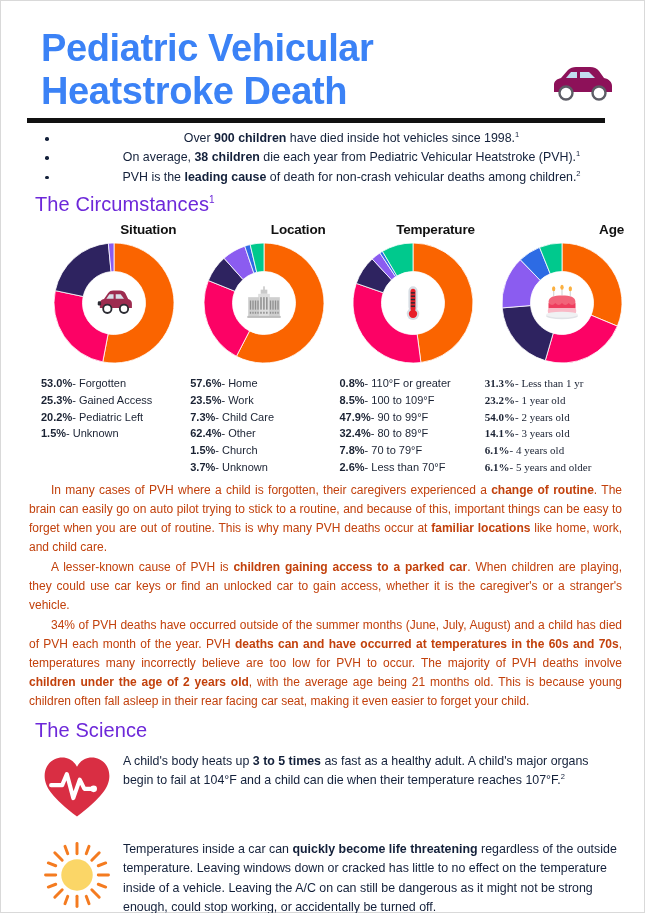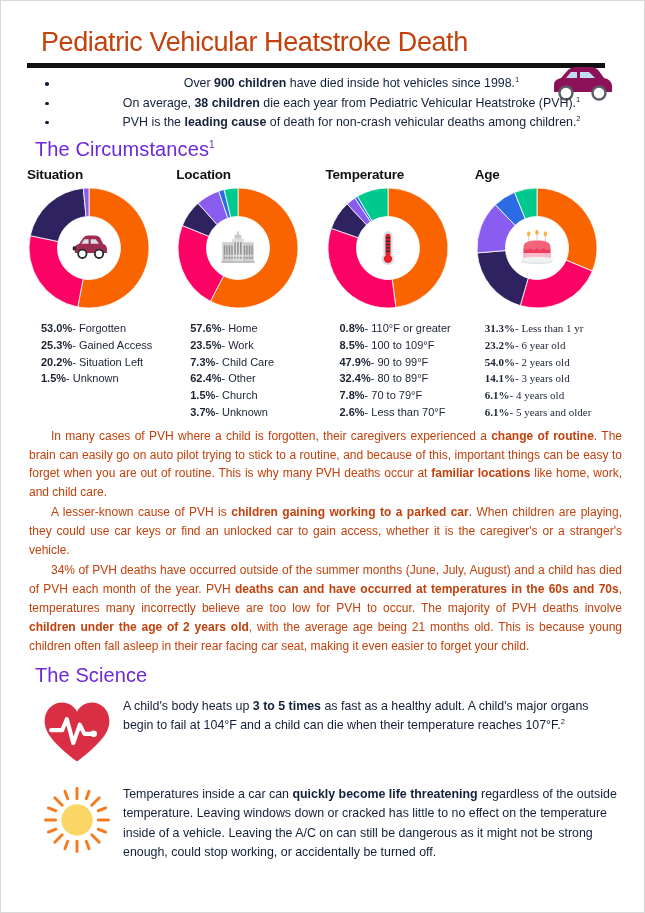--- a/index.html
+++ b/index.html
@@ -14,23 +14,23 @@
     position: relative;
     width: 645px; height: 913px;
     background: #fff;
     border: 1px solid #d9d9d9;
     padding: 0;
   }
 
   
   .header { position: relative; padding: 26px 28px 0 40px; }
   .title {
-    color: #c2410c;
-    font-weight: 400;
-    font-size: 27px;
+    color: #3b82f6;
+    font-weight: 700;
+    font-size: 38px;
     line-height: 1.12;
     letter-spacing: -0.4px;
     font-family: "Liberation Sans", sans-serif;
     max-width: 470px;
   }
   .car-badge {
     position: absolute; right: 28px; top: 58px;
     width: 72px; height: 46px;
   }
   .rule {
@@ -69,21 +69,21 @@
     margin: 6px 0 2px 34px;
   }
   .sec-head sup { font-size: 10px; }
 
   
   .charts {
     display: flex;
     justify-content: space-between;
     padding: 4px 20px 0 26px;
   }
-  .chart-col { width: 152px; display: flex; flex-direction: column; align-items: flex-start; }
+  .chart-col { width: 152px; display: flex; flex-direction: column; align-items: flex-end; }
   .chart-title {
     font-size: 13.5px; font-weight: 700; color: #111;
     margin-bottom: 4px; letter-spacing: -0.2px;
   }
   .donut-wrap { position: relative; width: 124px; height: 124px; }
   .donut-wrap svg { display:block; width:124px; height:124px; }
   .donut-center {
     position: absolute; left: 50%; top: 50%;
     transform: translate(-50%, -50%);
     width: 62px; height: 62px; border-radius: 50%;
@@ -175,21 +175,21 @@
               <path d="M26 13.5 L32 13.5 L36 19 L26 19 Z" fill="#d8dfe8"></path>
               <rect x="4.5" y="22" width="4" height="5" rx="1.6" fill="#2b2b33"></rect>
               <circle cx="16" cy="31" r="5" fill="#fff" stroke="#2b2b33" stroke-width="2.2"></circle>
               <circle cx="36" cy="31" r="5" fill="#fff" stroke="#2b2b33" stroke-width="2.2"></circle>
             </svg>
           </div>
         </div>
         <div class="legend">
           <div><span class="pct">53.0%</span><span>- Forgotten</span></div>
           <div><span class="pct">25.3%</span><span>- Gained Access</span></div>
-          <div><span class="pct">20.2%</span><span>- Situation Left</span></div>
+          <div><span class="pct">20.2%</span><span>- Pediatric Left</span></div>
           <div><span class="pct">1.5%</span><span>- Unknown</span></div>
         </div>
       </div>
       <div class="chart-col col-location">
         <div class="chart-title">Location</div>
         <div class="donut-wrap">
           <svg viewBox="0 0 124 124">
             <path d="M 62.00000000000001 2 A 60 60 0 1 1 34.425208362710706 115.28818692881266 L 47.52323439042312 89.97629813762664 A 31.5 31.5 0 1 0 62 30.5 Z" fill="#FA6400" stroke="#ffffff" stroke-width="0.8"></path>
             <path d="M 34.425208362710706 115.28818692881266 A 60 60 0 0 1 6.353290799920323 39.56244765573197 L 32.78547766995817 50.220285019259286 A 31.5 31.5 0 0 0 47.52323439042312 89.97629813762664 Z" fill="#FC0265" stroke="#ffffff" stroke-width="0.8"></path>
             <path d="M 6.353290799920323 39.56244765573197 A 60 60 0 0 1 22.0392879539449 17.24353127454907 L 41.02062617582107 38.50285391913826 A 31.5 31.5 0 0 0 32.78547766995817 50.220285019259286 Z" fill="#2E2360" stroke="#ffffff" stroke-width="0.8"></path>
@@ -303,32 +303,32 @@
               <path d="M8 22 C8 17 14 15 24 15 C34 15 40 17 40 22 L40 30 L8 30 Z" fill="#f2647a"></path>
               <path d="M8 24 q4 5 8 0 q4 5 8 0 q4 5 8 0 q4 5 8 0 L40 31 L8 31 Z" fill="#ee3d5e"></path>
               <rect x="7" y="30" width="34" height="7" rx="2.5" fill="#f9b9c6"></rect>
               <ellipse cx="24" cy="39.5" rx="19" ry="4" fill="#e0e2e6"></ellipse>
               <ellipse cx="24" cy="38" rx="19" ry="3.5" fill="#f0f1f3"></ellipse>
             </svg>
           </div>
         </div>
         <div class="legend">
           <div><span class="pct">31.3%</span><span>- Less than 1 yr</span></div>
-          <div><span class="pct">23.2%</span><span>- 6 year old</span></div>
+          <div><span class="pct">23.2%</span><span>- 1 year old</span></div>
           <div><span class="pct">54.0%</span><span>- 2 years old</span></div>
           <div><span class="pct">14.1%</span><span>- 3 years old</span></div>
           <div><span class="pct">6.1%</span><span>- 4 years old</span></div>
           <div><span class="pct">6.1%</span><span>- 5 years and older</span></div>
         </div>
       </div>
     </div>
 
   <div class="body-text" id="body-text">
       <p>In many cases of PVH where a child is forgotten, their caregivers experienced a <b>change of routine</b>. The brain can easily go on auto pilot trying to stick to a routine, and because of this, important things can be easy to forget when you are out of routine. This is why many PVH deaths occur at <b>familiar locations</b> like home, work, and child care.</p>
-      <p>A lesser-known cause of PVH is <b>children gaining working to a parked car</b>. When children are playing, they could use car keys or find an unlocked car to gain access, whether it is the caregiver's or a stranger's vehicle.</p>
+      <p>A lesser-known cause of PVH is <b>children gaining access to a parked car</b>. When children are playing, they could use car keys or find an unlocked car to gain access, whether it is the caregiver's or a stranger's vehicle.</p>
       <p>34% of PVH deaths have occurred outside of the summer months (June, July, August) and a child has died of PVH each month of the year. PVH <b>deaths can and have occurred at temperatures in the 60s and 70s</b>, temperatures many incorrectly believe are too low for PVH to occur. The majority of PVH deaths involve <b>children under the age of 2 years old</b>, with the average age being 21 months old. This is because young children often fall asleep in their rear facing car seat, making it even easier to forget your child.</p>
     </div>
 
   <div class="sec-head science-head">
     <span>The Science</span>
   </div>
 
   <div id="facts">
       <div class="fact-row">
         <div class="fact-icon">

